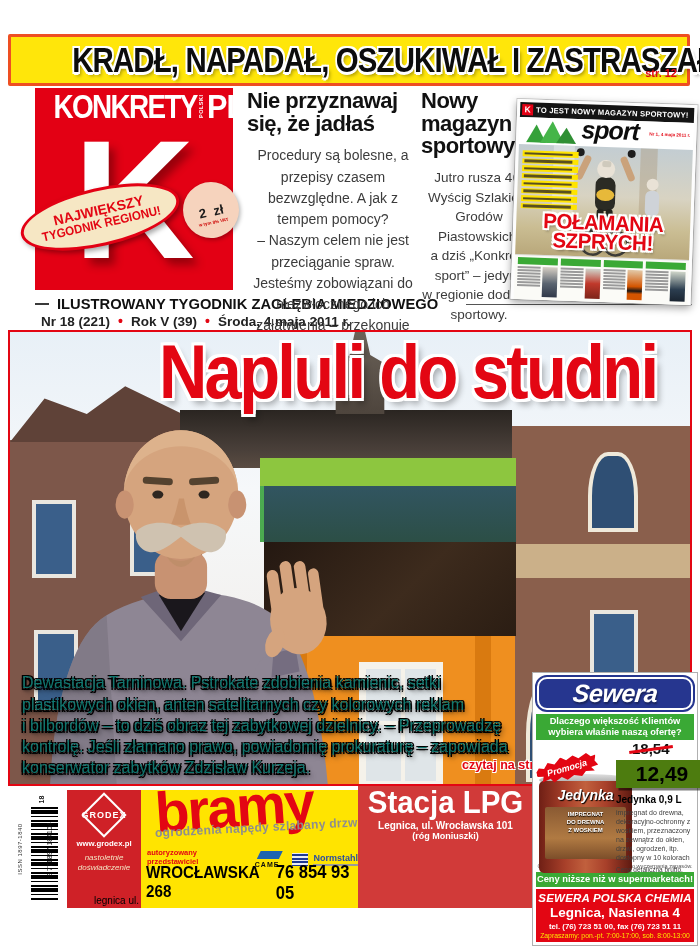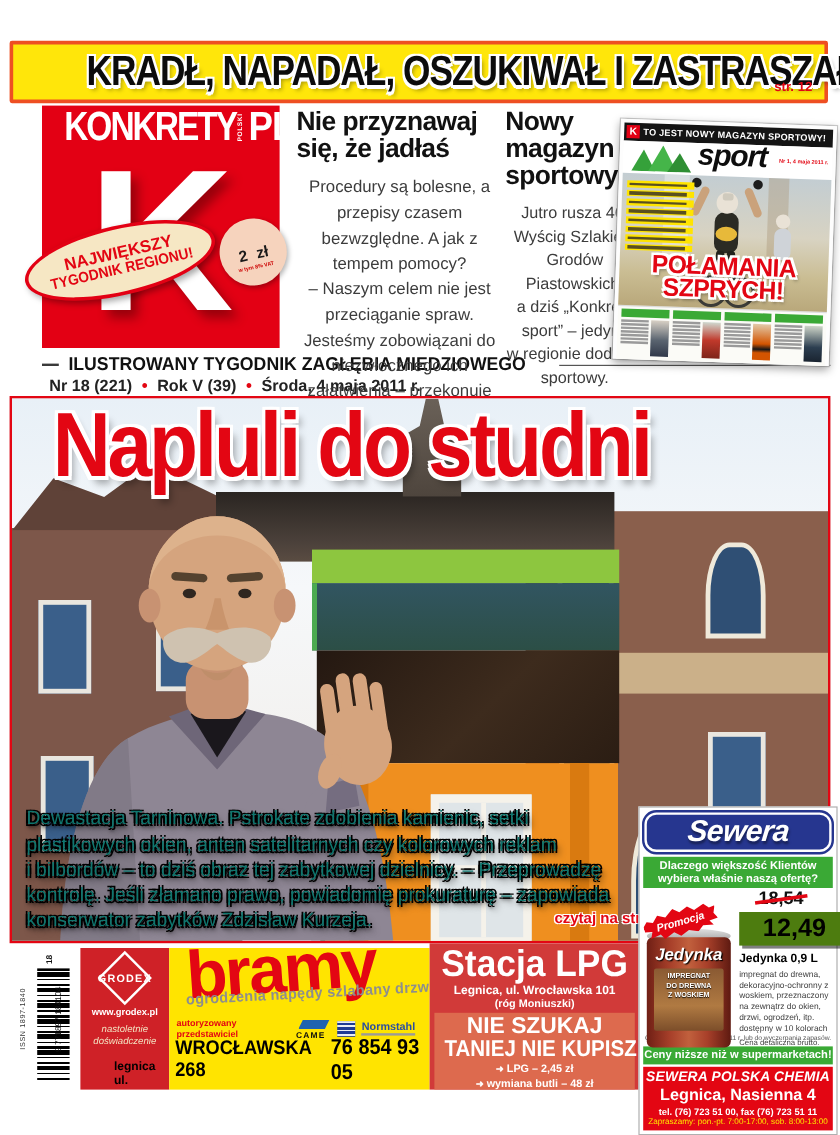--- a/index.html
+++ b/index.html
@@ -98,40 +98,40 @@
   .bal-green-rail { position:absolute; left:250px; top:154px; width:256px; height:56px; background:#27492f;
     background-image:linear-gradient(90deg, rgba(77,175,80,.95) 0 4px, transparent 4px 14px), linear-gradient(180deg, rgba(58,95,138,.55), rgba(58,95,138,.25)); }
   .bal-wood { position:absolute; left:254px; top:210px; width:252px; height:94px; background:linear-gradient(135deg,#241811,#3d2b1d 55%,#2b1d13); }
   .orange-sec { position:absolute; left:257px; top:304px; width:248px; height:152px; background:#ef8f1f; }
   .orange-sec .pil { position:absolute; top:0; bottom:0; width:16px; background:#d97a10; }
   .orange-sec .w { position:absolute; left:92px; top:26px; width:84px; height:126px; background:#dfe5e8; border:7px solid #f5f2ea; }
   .orange-sec .w i { position:absolute; left:50%; top:0; bottom:0; width:4px; background:#f5f2ea; }
   .orange-sec .w b { position:absolute; left:0; right:0; top:46%; height:4px; background:#f5f2ea; }
   .orange-rail { position:absolute; left:257px; top:416px; width:248px; height:40px;
     background-image:linear-gradient(90deg, rgba(46,125,50,.9) 0 4px, transparent 4px 15px); }
-  .headline-main { position:absolute; left:0; right:0; top:2px; text-align:left; z-index:4; }
+  .headline-main { position:absolute; left:0; right:0; top:2px; text-align:right; z-index:4; }
   .headline-main .h { display:inline-block; font-size:76px; font-weight:900; color:#e30613; letter-spacing:-3px; transform:scaleX(.88); white-space:nowrap; line-height:1;
     text-shadow:-3px -3px 0 #fff,3px -3px 0 #fff,-3px 3px 0 #fff,3px 3px 0 #fff,0 -3px 0 #fff,0 3px 0 #fff,-3px 0 0 #fff,3px 0 0 #fff,5px 6px 7px rgba(0,0,0,.3); }
   .lead { position:absolute; left:12px; bottom:6px; width:540px; z-index:5; font-size:16px; font-weight:400; color:#0f766e; line-height:1.32; white-space:pre-line;
     text-shadow:-1.5px -1.5px 0 #000,1.5px -1.5px 0 #000,-1.5px 1.5px 0 #000,1.5px 1.5px 0 #000,0 2px 3px rgba(0,0,0,.8),3px 4px 5px rgba(0,0,0,.55); }
   .read34 { position:absolute; left:452px; bottom:12px; z-index:6; color:#e30613; font-size:12.5px; font-weight:900;
     text-shadow:-1px -1px 0 #fff,1px -1px 0 #fff,-1px 1px 0 #fff,1px 1px 0 #fff; }
   .man { position:absolute; left:10px; bottom:0; width:342px; height:402px; z-index:2; }
 
   
   .sewera { left:532px; top:672px; width:166px; height:274px; background:#fff; border:1px solid #b0b0b0; z-index:8; padding:3px; display:flex; flex-direction:column; }
   .sw-logo { height:35px; background:#26368f; border:2px solid #fff; outline:2px solid #26368f; border-radius:10px; display:flex; align-items:center; justify-content:center; margin:1px; }
   .sw-logo .t { color:#fff; font-size:25px; font-weight:900; font-style:italic; transform:skewX(-6deg); letter-spacing:-.5px; text-shadow:1px 2px 2px rgba(0,0,0,.4); }
   .sw-green { margin-top:3px; background:#3aa935; color:#fff; font-size:9.3px; font-weight:900; text-align:center; line-height:1.18; padding:2px 0; white-space:pre-line; }
   .sw-mid { position:relative; height:138px; }
   .sw-promo { position:absolute; left:0px; top:16px; width:62px; height:24px; background:#e30613; transform:rotate(-16deg); z-index:3;
     clip-path:polygon(0% 35%,6% 20%,14% 28%,22% 8%,32% 22%,44% 0%,52% 18%,64% 6%,72% 24%,86% 12%,92% 30%,100% 28%,96% 52%,100% 72%,88% 74%,92% 92%,78% 84%,70% 100%,58% 86%,46% 98%,38% 80%,24% 94%,20% 74%,6% 80%,10% 58%,0% 52%);
     display:flex; align-items:center; justify-content:center; }
   .sw-promo .t { color:#fff; font-size:9px; font-weight:900; font-style:italic; }
-  .sw-can { position:absolute; left:3px; top:34px; width:70px; height:100px; }
+  .sw-can { position:absolute; left:3px; top:34px; width:93px; height:100px; }
   .can-lid { height:12px; background:linear-gradient(180deg,#e0e0e0,#9a9a9a); border-radius:50%; }
   .can-body { margin-top:-5px; height:92px; border-radius:5px; overflow:hidden;
     background:linear-gradient(90deg,#6f1f15,#a8402a 28%,#c1603d 50%,#a8402a 72%,#5e1a11); padding-top:6px; }
   .can-name { text-align:center; color:#fff; font-size:14px; font-weight:900; font-style:italic; text-shadow:1px 1px 1px #000; }
   .can-label { margin:4px 6px 0; background:linear-gradient(180deg,#8a5a33,#b07a42 60%,#7c4e2a); height:52px; padding-top:4px; text-align:center; border-radius:2px; }
   .can-label .l { color:#fff; font-size:6px; font-weight:900; line-height:1.3; text-shadow:0 1px 1px #000; }
   .sw-prices { position:absolute; left:80px; top:0; width:82px; }
   .sw-old { position:relative; display:inline-block; margin-left:16px; font-size:15px; font-weight:900; color:#111; }
   .sw-old::after { content:""; position:absolute; left:-3px; right:-3px; top:45%; height:2.5px; background:#e30613; transform:rotate(-8deg); }
   .sw-new { margin-top:2px; width:92px; background:#4d7c0f; text-align:center; font-size:21px; font-weight:900; color:#000; padding:2px 0; box-shadow:2.5px 2.5px 0 rgba(0,0,0,.5); }
@@ -152,27 +152,27 @@
   .bc-num { position:absolute; left:8px; top:52px; transform:rotate(-90deg); font-size:7px; color:#111; white-space:nowrap; }
   .bc-idx { position:absolute; left:24px; top:2px; transform:rotate(-90deg); font-size:7px; font-weight:700; color:#111; }
 
   
   .grodex { left:67px; top:790px; width:74px; height:118px; background:#cf2127; color:#fff; text-align:center; padding-top:3px; }
   .gx-diamond { position:relative; width:42px; height:42px; margin:1px auto 0; }
   .gx-diamond::before { content:""; position:absolute; inset:5px; border:2.5px solid #fff; transform:rotate(45deg); }
   .gx-name { position:absolute; left:-8px; right:-8px; top:16px; font-size:9px; font-weight:900; letter-spacing:1px; }
   .gx-url { font-size:7.8px; font-weight:800; margin-top:3px; }
   .gx-tag { margin-top:5px; font-size:8px; font-style:italic; color:#f3e3c2; line-height:1.25; white-space:pre-line; }
-  .gx-city { position:absolute; bottom:2px; left:0; right:2px; text-align:left; color:#000; font-size:10px; font-weight:700;padding-left:28px; }
+  .gx-city { position:absolute; bottom:2px; left:0; right:2px; text-align:right; color:#000; font-size:10px; font-weight:400; }
 
   
   .bramy { left:141px; top:790px; width:217px; height:118px; background:#ffe400; overflow:hidden; }
   .br-title { font-size:56px; font-weight:900; color:#e30613; transform:rotate(-4deg); margin:-12px 0 0 14px; letter-spacing:-2px; line-height:1; }
   .br-sub { font-size:12.5px; font-weight:800; color:#8e8e8d; transform:rotate(-3deg) scaleX(.96); transform-origin:left; margin:-8px 0 0 14px; letter-spacing:.3px; white-space:nowrap; }
-  .br-row { display:flex; align-items:center; gap:5px; margin:8px 12px 0 6px; }
+  .br-row { display:flex; align-items:flex-end; gap:5px; margin:8px 0 0 6px; }
   .br-dealer { color:#e30613; font-size:7.5px; font-weight:800; }
   .br-came { position:relative; width:32px; height:15px; }
   .br-came .flag { position:absolute; left:2px; top:0; width:26px; height:8px; background:#1f63b0; clip-path:polygon(0 100%,15% 0,100% 0,85% 100%); }
   .br-came .t { position:absolute; left:0; bottom:-2px; font-size:7px; font-weight:900; color:#0d0d0d; letter-spacing:1px; }
   .br-mid { width:17px; height:13px; background:#1f3a93; background-image:repeating-linear-gradient(180deg,rgba(255,255,255,.9) 0 1.5px,transparent 1.5px 3.5px); }
   .br-norm { font-size:9px; font-weight:800; color:#2b4ea0; line-height:1; }
   .br-norm i { display:block; height:2px; background:#9a9a9a; margin-top:1.5px; }
   .br-phone { position:absolute; bottom:4px; left:5px; right:5px; display:flex; justify-content:space-between; align-items:baseline; color:#000; font-weight:900; }
   .br-addr { font-size:16.5px; transform:scaleX(.92); transform-origin:left; }
   .br-tel { font-size:18px; transform:scaleX(.92); transform-origin:right; }
@@ -505,22 +505,15 @@
     <div class="br-phone">
       <div class="br-addr">WROCŁAWSKA 268</div>
       <div class="br-tel">76 854 93 05</div>
     </div>
   </div>
 
   <div class="abs lpg">
     <div class="lpg-title">Stacja LPG</div>
     <div class="lpg-a1">Legnica, ul. Wrocławska 101</div>
     <div class="lpg-a2">(róg Moniuszki)</div>
-    <div class="lpg-box">
-      <div class="lpg-s1">NIE SZUKAJ</div>
-      <div class="lpg-s2">TANIEJ NIE KUPISZ</div>
-      <div class="lpg-item"><span class="ar">➜</span> <span>LPG – 2,45 zł</span></div>
-      <div class="lpg-item"><span class="ar">➜</span> <span>wymiana butli – 48 zł</span></div>
-
-    </div>
   </div>
 
 </div>
 
 </body></html>

